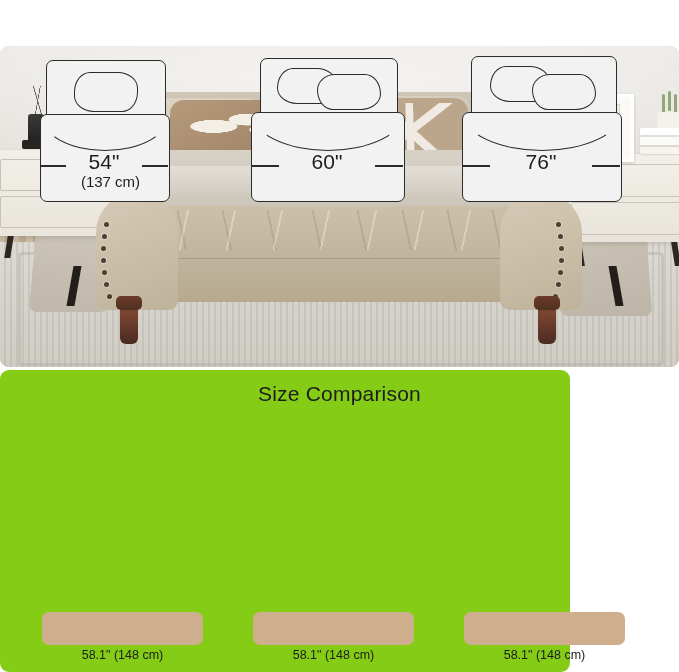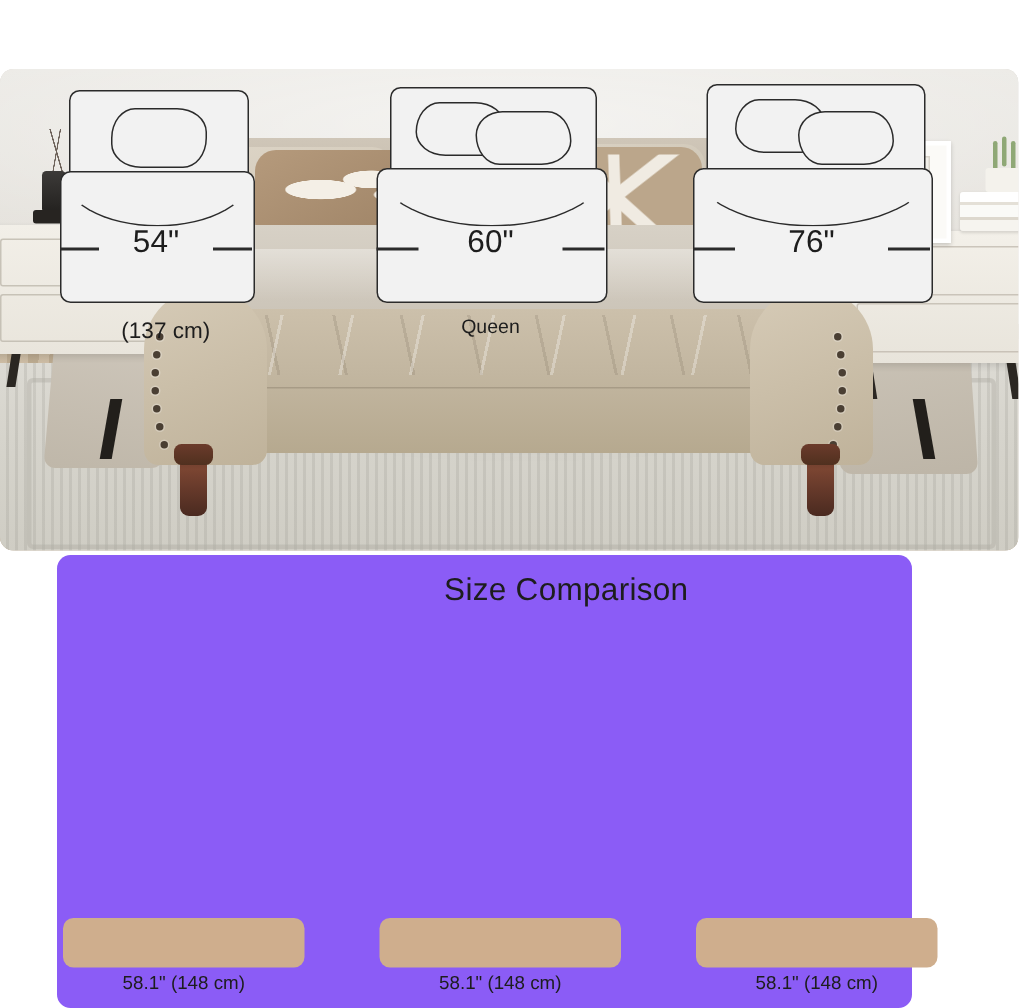--- a/index.html
+++ b/index.html
@@ -150,21 +150,21 @@
     border-radius:4px 4px 6px 6px;}
   .leg-wood::before{content:"";position:absolute;left:-4px;top:0;width:26px;height:14px;border-radius:5px;
     background:linear-gradient(180deg,#6b3b2b,#50301f);}
   .lw1{left:120px;} .lw2{left:538px;}
   .bed-leg{position:absolute;top:220px;width:8px;height:40px;background:#221f1b;}
   .bl1{left:70px;transform:skewX(-10deg);} .bl2{left:612px;transform:skewX(10deg);}
 
   
   .panel{
     position:absolute;left:0px;top:370px;width:570px;height:302px;
-    background:#8b5cf6;border-radius:9px;margin-left:38px;
+    background:#84cc16;border-radius:9px;
   }
   .panel-title{
     position:absolute;left:0;top:12px;width:679px;text-align:center;
     font-size:21px;color:#1d1d1d;font-weight:normal;letter-spacing:.2px;
   }
 
   .beds{position:absolute;left:0;top:52px;width:679px;height:250px;}
   .bedcol{position:absolute;top:0;}
   .col-full{left:40px;width:160px;}
   .col-queen{left:251px;width:160px;}
@@ -302,35 +302,34 @@
 
     <div class="bedcol col-full">
       <div class="bedfig" style="width:160px;height:180px;">
         <div class="headboard" style="left:6px;top:8px;width:118px;height:62px;"></div>
         <div class="pillow-shape" style="left:34px;top:20px;width:62px;height:38px;border-radius:16px 20px 16px 20px / 20px 16px 20px 16px;"></div>
         <div class="mattress" style="left:0px;top:62px;width:128px;height:86px;"></div>
         <div class="curve" style="left:0px;top:62px;width:128px;height:36px;"></div>
         <div class="tickline" style="left:0px;top:113px;width:26px;"></div>
         <div class="tickline" style="left:102px;top:113px;width:26px;"></div>
         <div class="dimension dim-in" style="left:0;top:98px;width:128px;">54"</div>
-        <div class="dimension dim-cm" style="left:0;top:121px;width:141px;margin-top:39px;">(137 cm)</div>
+        <div class="dimension dim-cm" style="left:0;top:121px;width:141px;">(137 cm)</div>
       </div>
     </div>
 
     <div class="bedcol col-queen">
       <div class="bedfig" style="width:160px;height:180px;">
         <div class="headboard" style="left:9px;top:6px;width:136px;height:62px;"></div>
         <div class="pillow-shape" style="left:26px;top:16px;width:58px;height:34px;border-radius:16px 20px 16px 20px / 20px 16px 20px 16px;"></div>
         <div class="pillow-shape" style="left:66px;top:22px;width:62px;height:34px;border-radius:18px 16px 20px 16px / 16px 20px 16px 20px;"></div>
         <div class="mattress" style="left:0px;top:60px;width:152px;height:88px;"></div>
         <div class="curve" style="left:0px;top:60px;width:152px;height:38px;"></div>
         <div class="tickline" style="left:0px;top:113px;width:28px;"></div>
         <div class="tickline" style="left:124px;top:113px;width:28px;"></div>
         <div class="dimension dim-in" style="left:0;top:98px;width:152px;">60"</div>
-        <div class="bedname" style="left:0;top:158px;width:152px;">Queen</div>
       </div>
     </div>
 
     <div class="bedcol col-king">
       <div class="bedfig" style="width:160px;height:180px;">
         <div class="headboard" style="left:9px;top:4px;width:144px;height:64px;"></div>
         <div class="pillow-shape" style="left:28px;top:14px;width:58px;height:34px;border-radius:16px 20px 16px 20px / 20px 16px 20px 16px;"></div>
         <div class="pillow-shape" style="left:70px;top:22px;width:62px;height:34px;border-radius:18px 16px 20px 16px / 16px 20px 16px 20px;"></div>
         <div class="mattress" style="left:0px;top:60px;width:158px;height:88px;"></div>
         <div class="curve" style="left:0px;top:60px;width:158px;height:38px;"></div>

